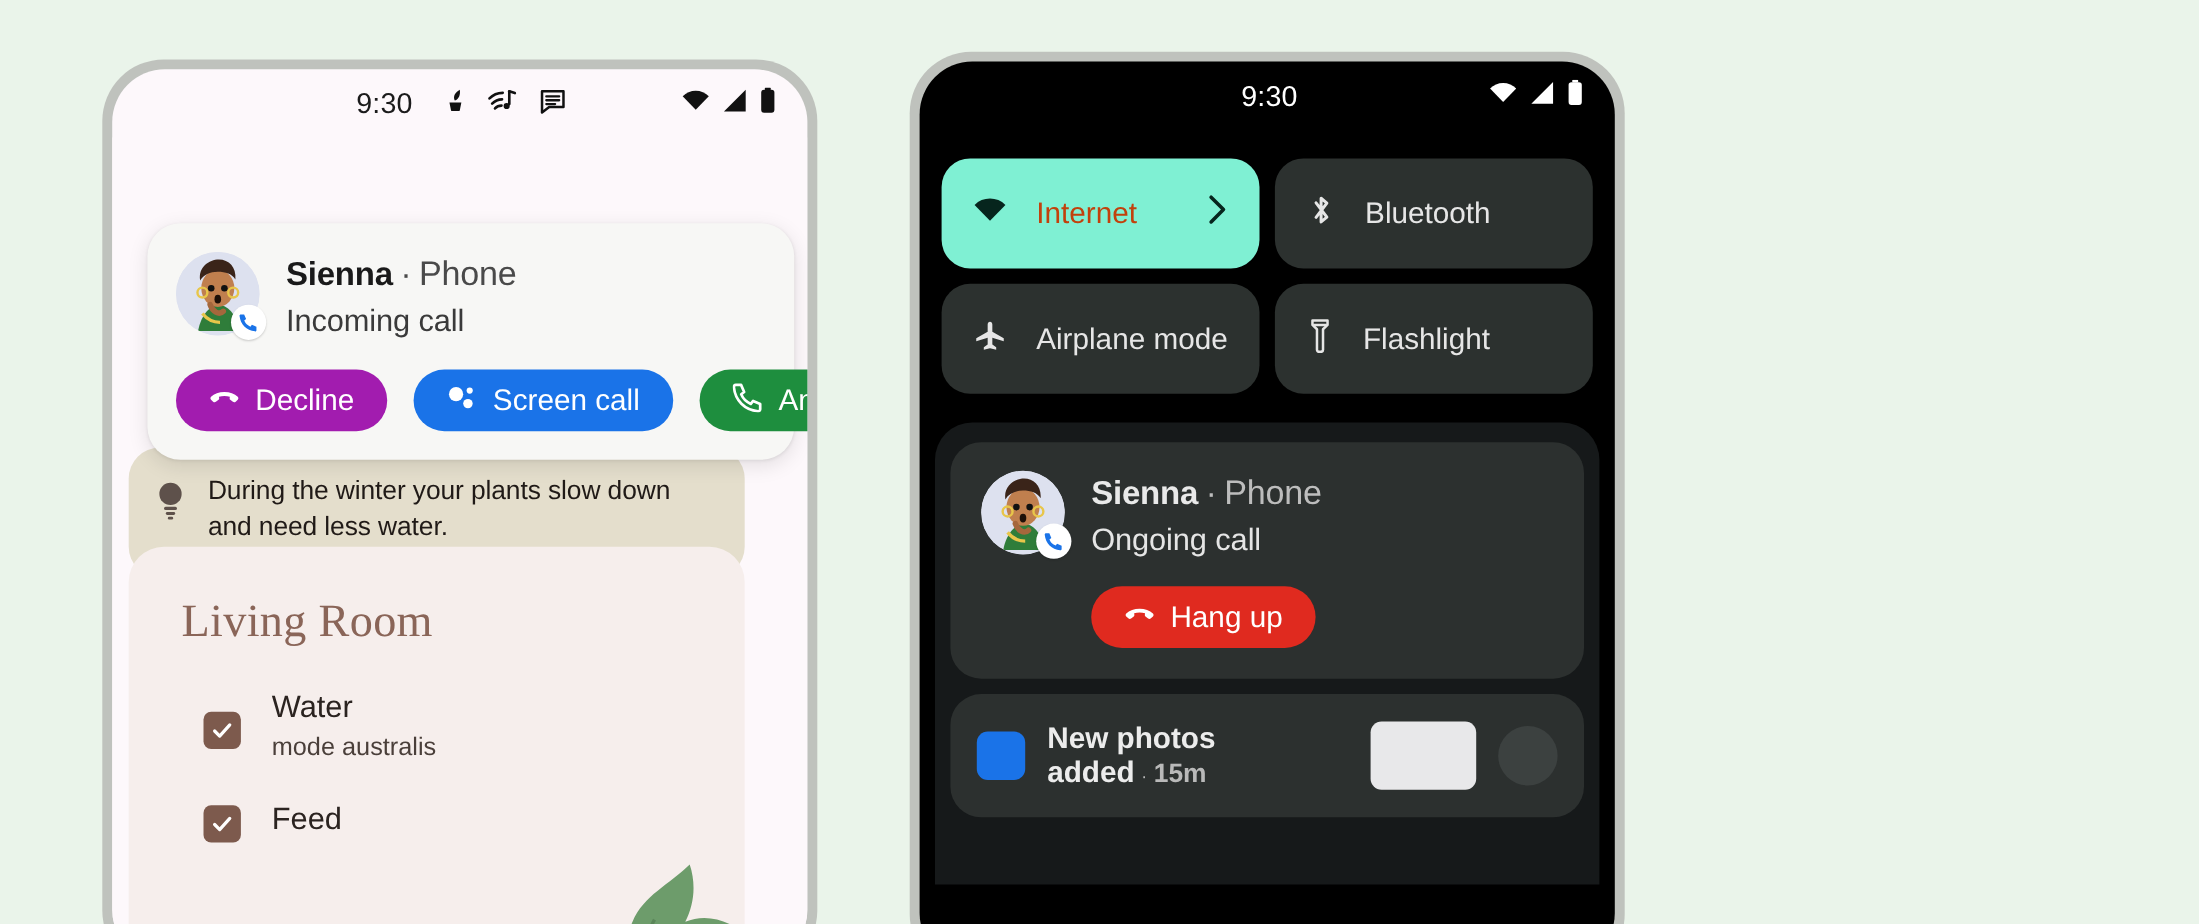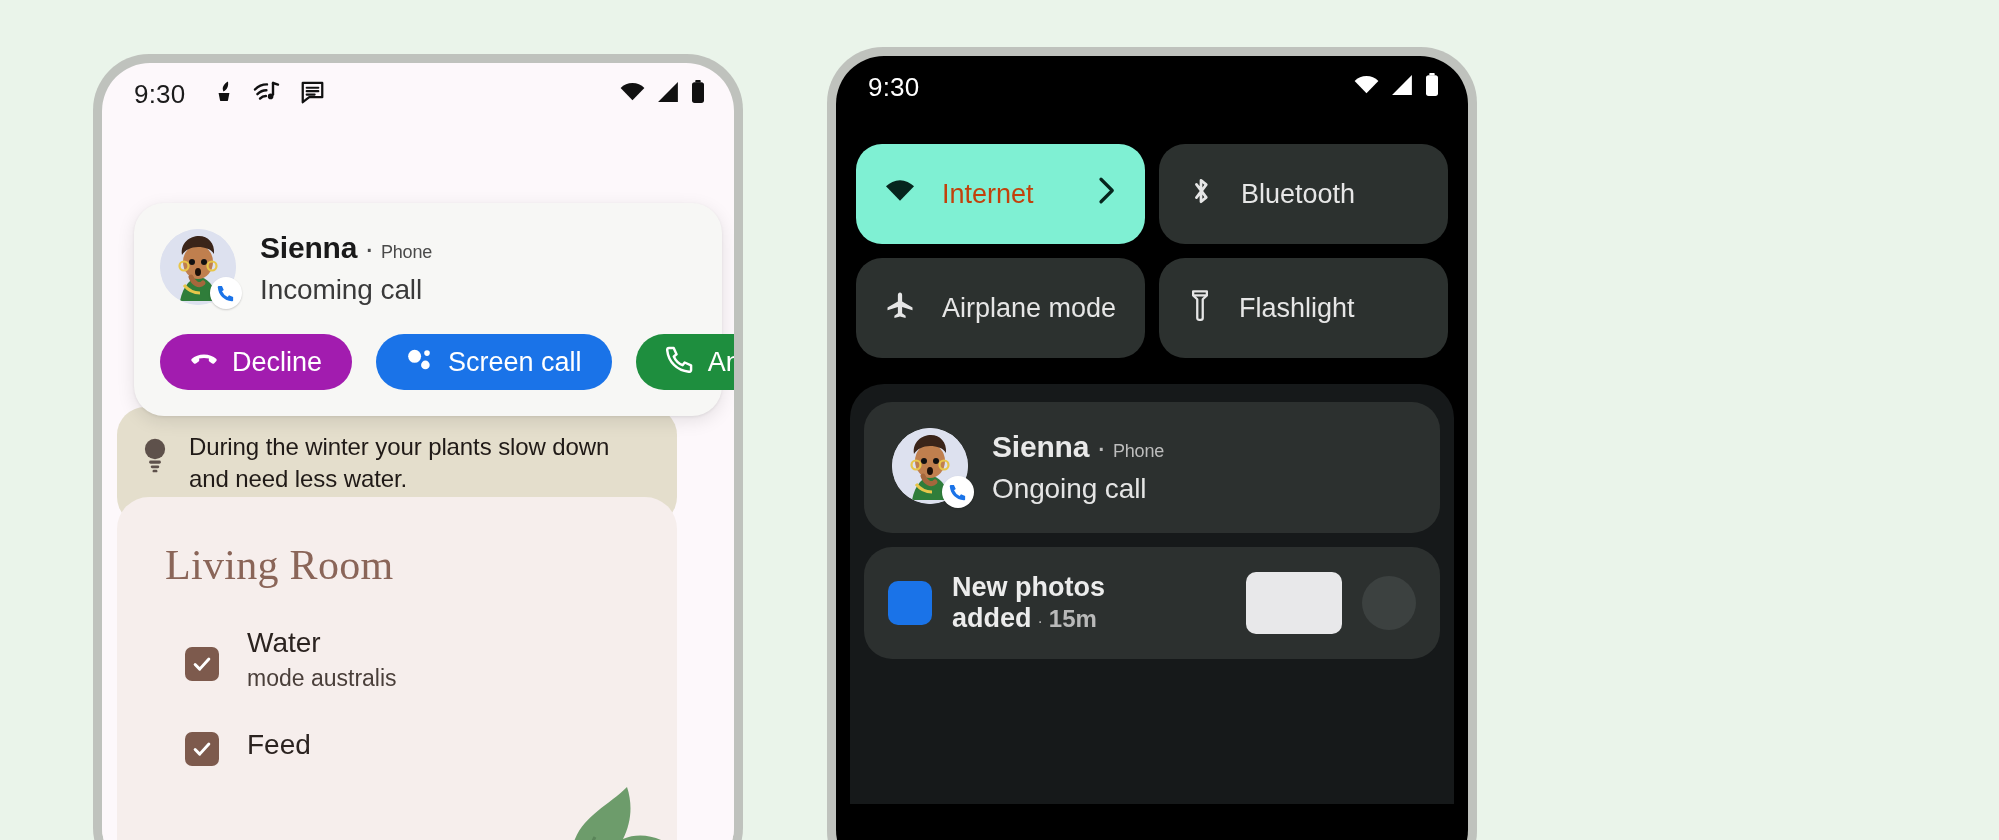--- a/index.html
+++ b/index.html
@@ -35,20 +35,21 @@
   }
   .screen-light { background: #fdf8fb; }
   .screen-dark { background: #000000; }
 
   
   .statusbar {
     height: 62px;
     display: flex; align-items: center;
     padding: 0 28px 0 32px;
     position: relative;
+    justify-content: center;
   }
   .sb-time {
     font-size: 26px; font-weight: 500; letter-spacing: 0.2px;
   }
   .sb-left-icons { display: flex; align-items: center; gap: 16px; margin-left: 26px; }
   .sb-right-icons {
     position: absolute; right: 28px; top: 50%; transform: translateY(-50%);
     display: flex; align-items: center; gap: 9px;
   }
   .statusbar.light .sb-time { color: #1b1b1b; }
@@ -112,21 +113,21 @@
     position: absolute; right: -6px; bottom: -4px;
     width: 32px; height: 32px; border-radius: 50%;
     background: #ffffff;
     display: flex; align-items: center; justify-content: center;
     box-shadow: 0 1px 2px rgba(0,0,0,.18);
   }
   .call-meta { padding-top: 2px; }
   .cm-line1 { font-size: 30px; color: #1a1a1a; letter-spacing: -0.2px; }
   .cm-name { font-weight: bold; }
   .cm-dot { color: #4a4a4a; margin: 0 7px; font-weight: normal; }
-  .cm-app { color: #4a4a4a; font-weight: normal; font-size: 18px; }
+  .cm-app { color: #4a4a4a; font-weight: normal; font-size: 31px; }
   .cm-line2 { font-size: 28px; color: #3a3a3a; margin-top: 9px; letter-spacing: -0.1px; }
   .call-actions { display: flex; gap: 24px; margin-top: 28px; }
   .pill {
     border: none; border-radius: 999px;
     display: inline-flex; align-items: center; gap: 14px;
     padding: 0 30px; height: 56px;
     font-size: 27px; color: #fff; cursor: pointer;
     font-family: "Liberation Sans", sans-serif;
     white-space: nowrap;
   }
@@ -459,20 +460,30 @@
               </span>
             </div>
             <div class="call-meta">
               <div class="cm-line1">
                 <span class="cm-name">Sienna</span><span class="cm-dot">·</span><span class="cm-app">Phone</span>
               </div>
               <div class="cm-line2">Ongoing call</div>
             </div>
           </div>
 
+          <div class="hangup-row">
+            <button class="pill pill-hangup">
+              <span>
+                <svg width="28" height="20" viewBox="0 0 30 20">
+                    <path d="M15 3c-5.2 0-10 1.8-13 4.6-.8.8-.8 2 0 2.8l2 1.9c.7.7 1.9.8 2.7.2l2.6-2c.5-.4.7-1 .6-1.6l-.2-1.5c1.7-.5 3.5-.7 5.3-.7s3.6.2 5.3.7l-.2 1.5c-.1.6.1 1.2.6 1.6l2.6 2c.8.6 2 .5 2.7-.2l2-1.9c.8-.8.8-2 0-2.8C25 4.8 20.2 3 15 3z" fill="#fff"></path>
+                  </svg>
+              </span>
+              <span>Hang up</span>
+            </button>
+          </div>
         </div>
 
         <div class="notif-dark2">
           <span class="photo-app-icon"></span>
           <span class="np-text">
             <span class="np-title">New photos added</span><span class="np-dot">·</span><span class="np-time">15m</span>
           </span>
           <span class="np-thumb"></span>
           <span class="np-circle"></span>
         </div>

